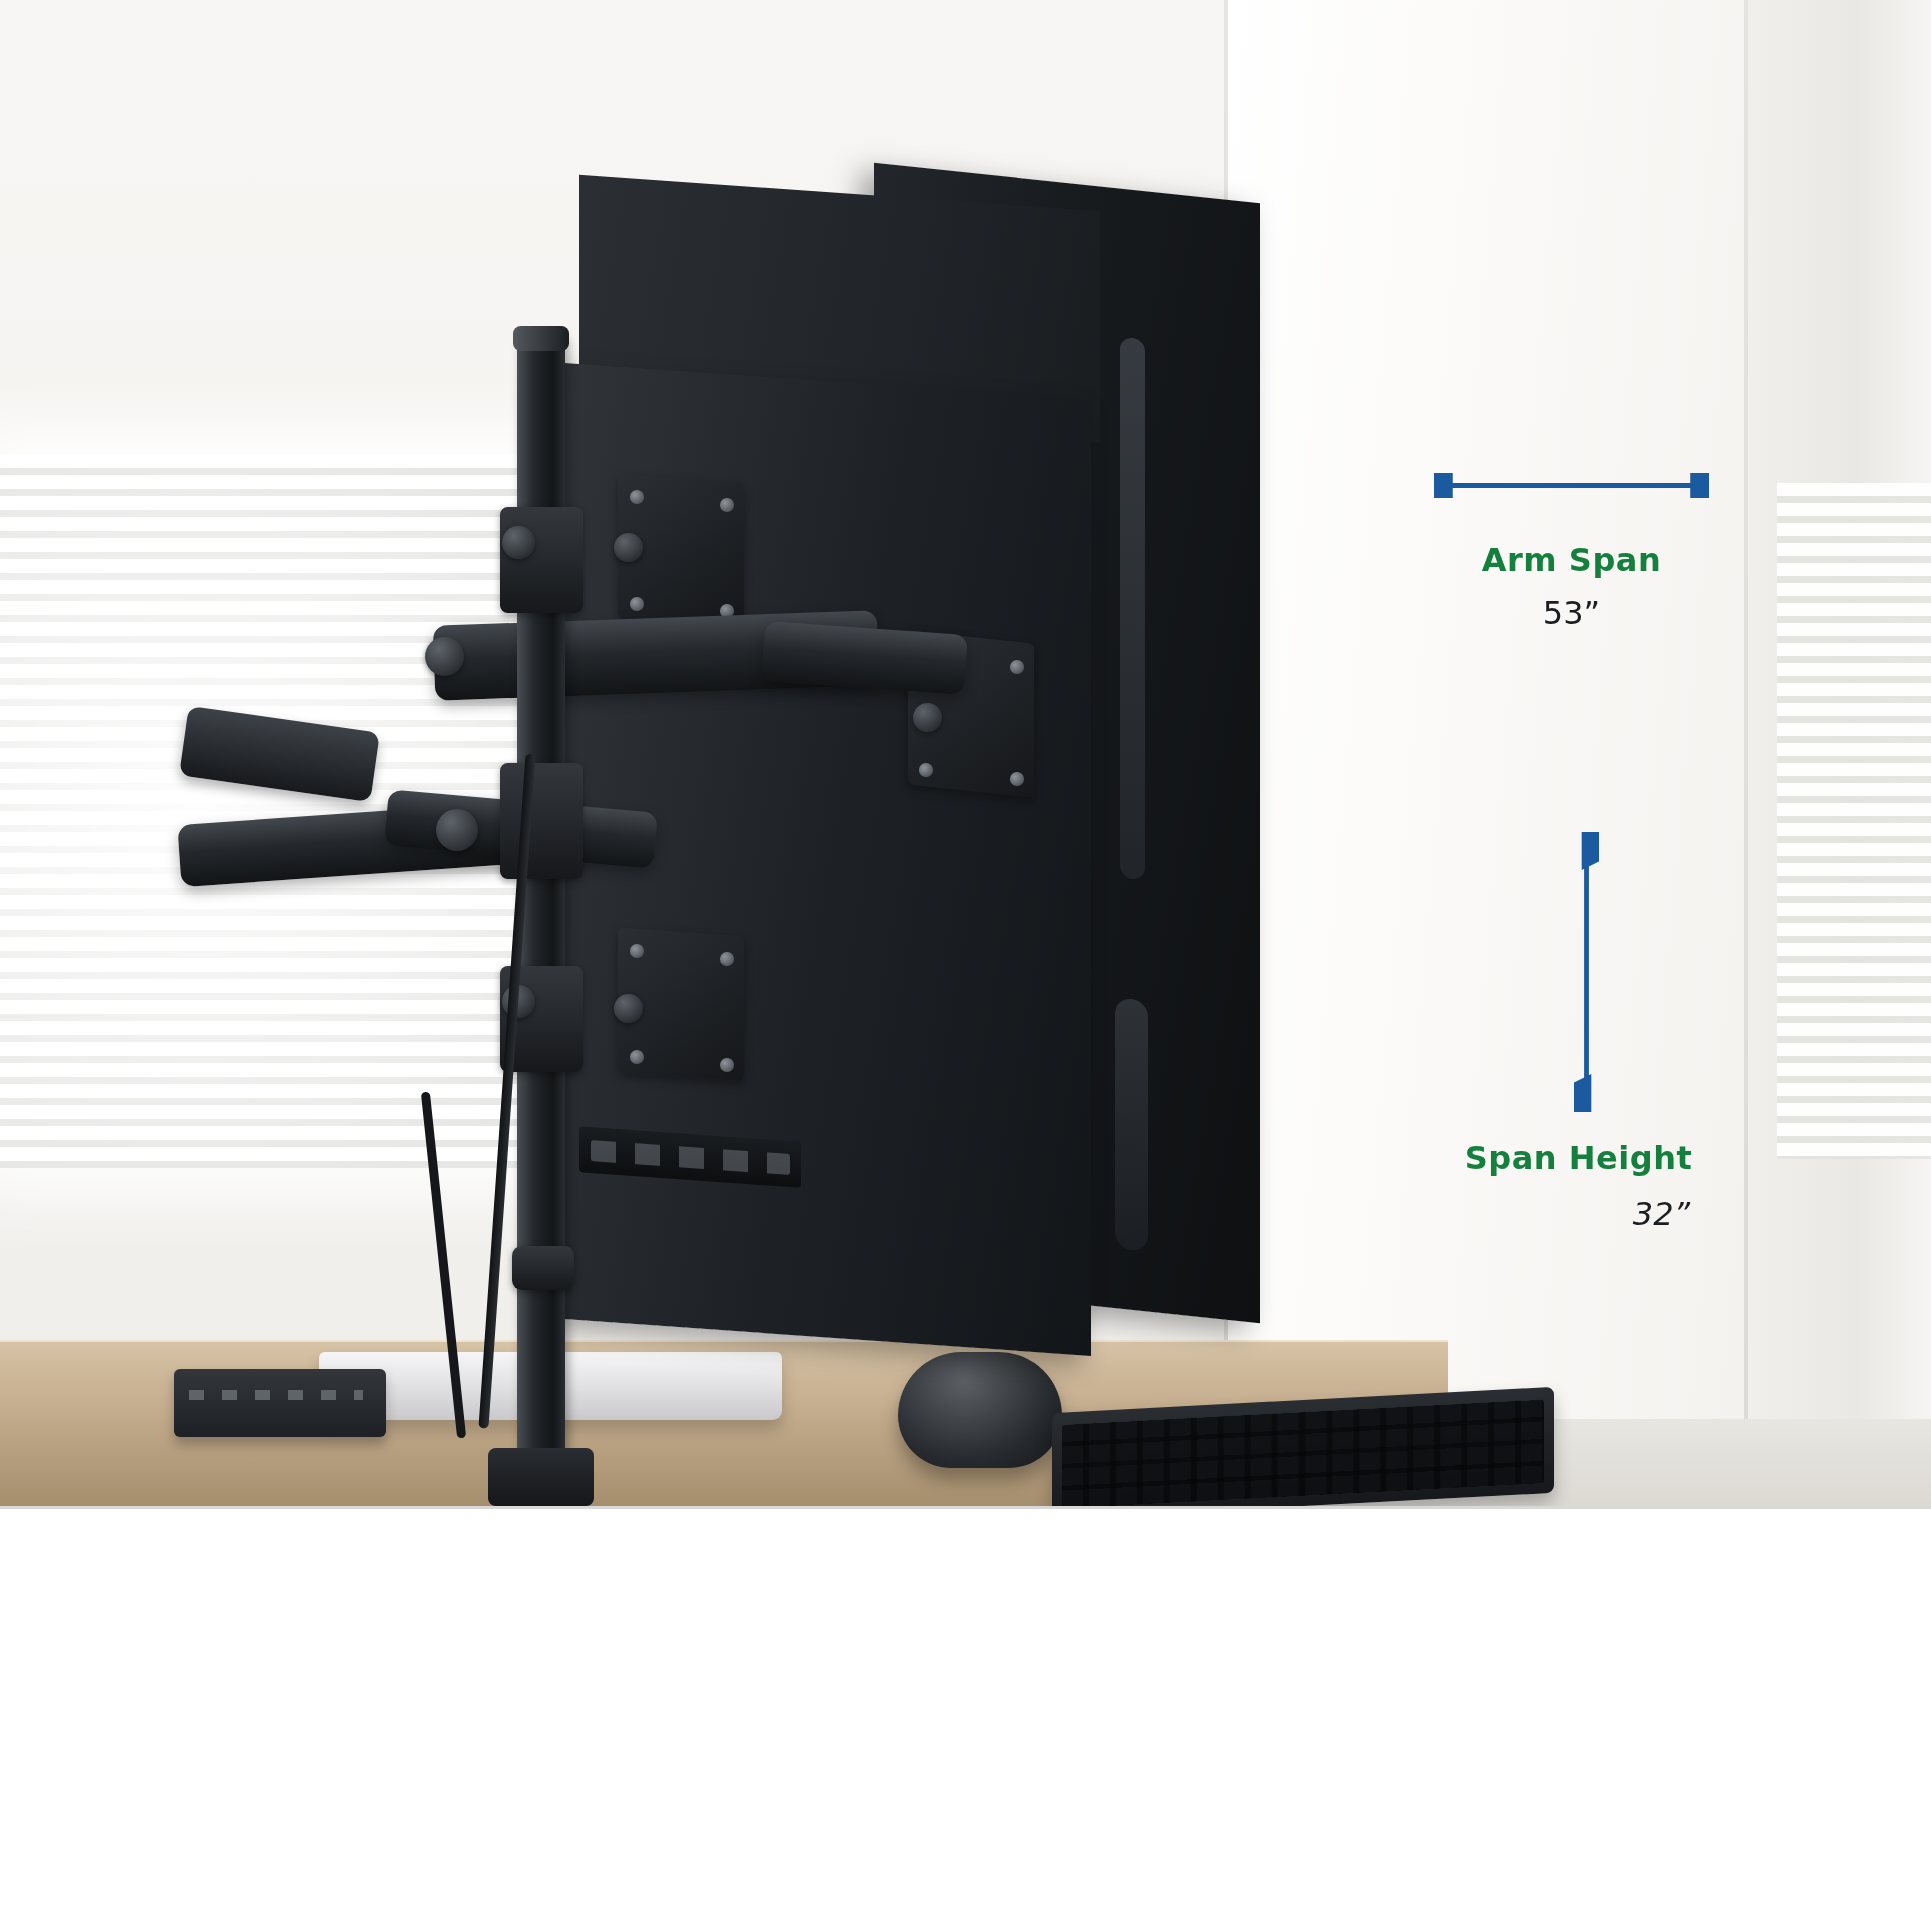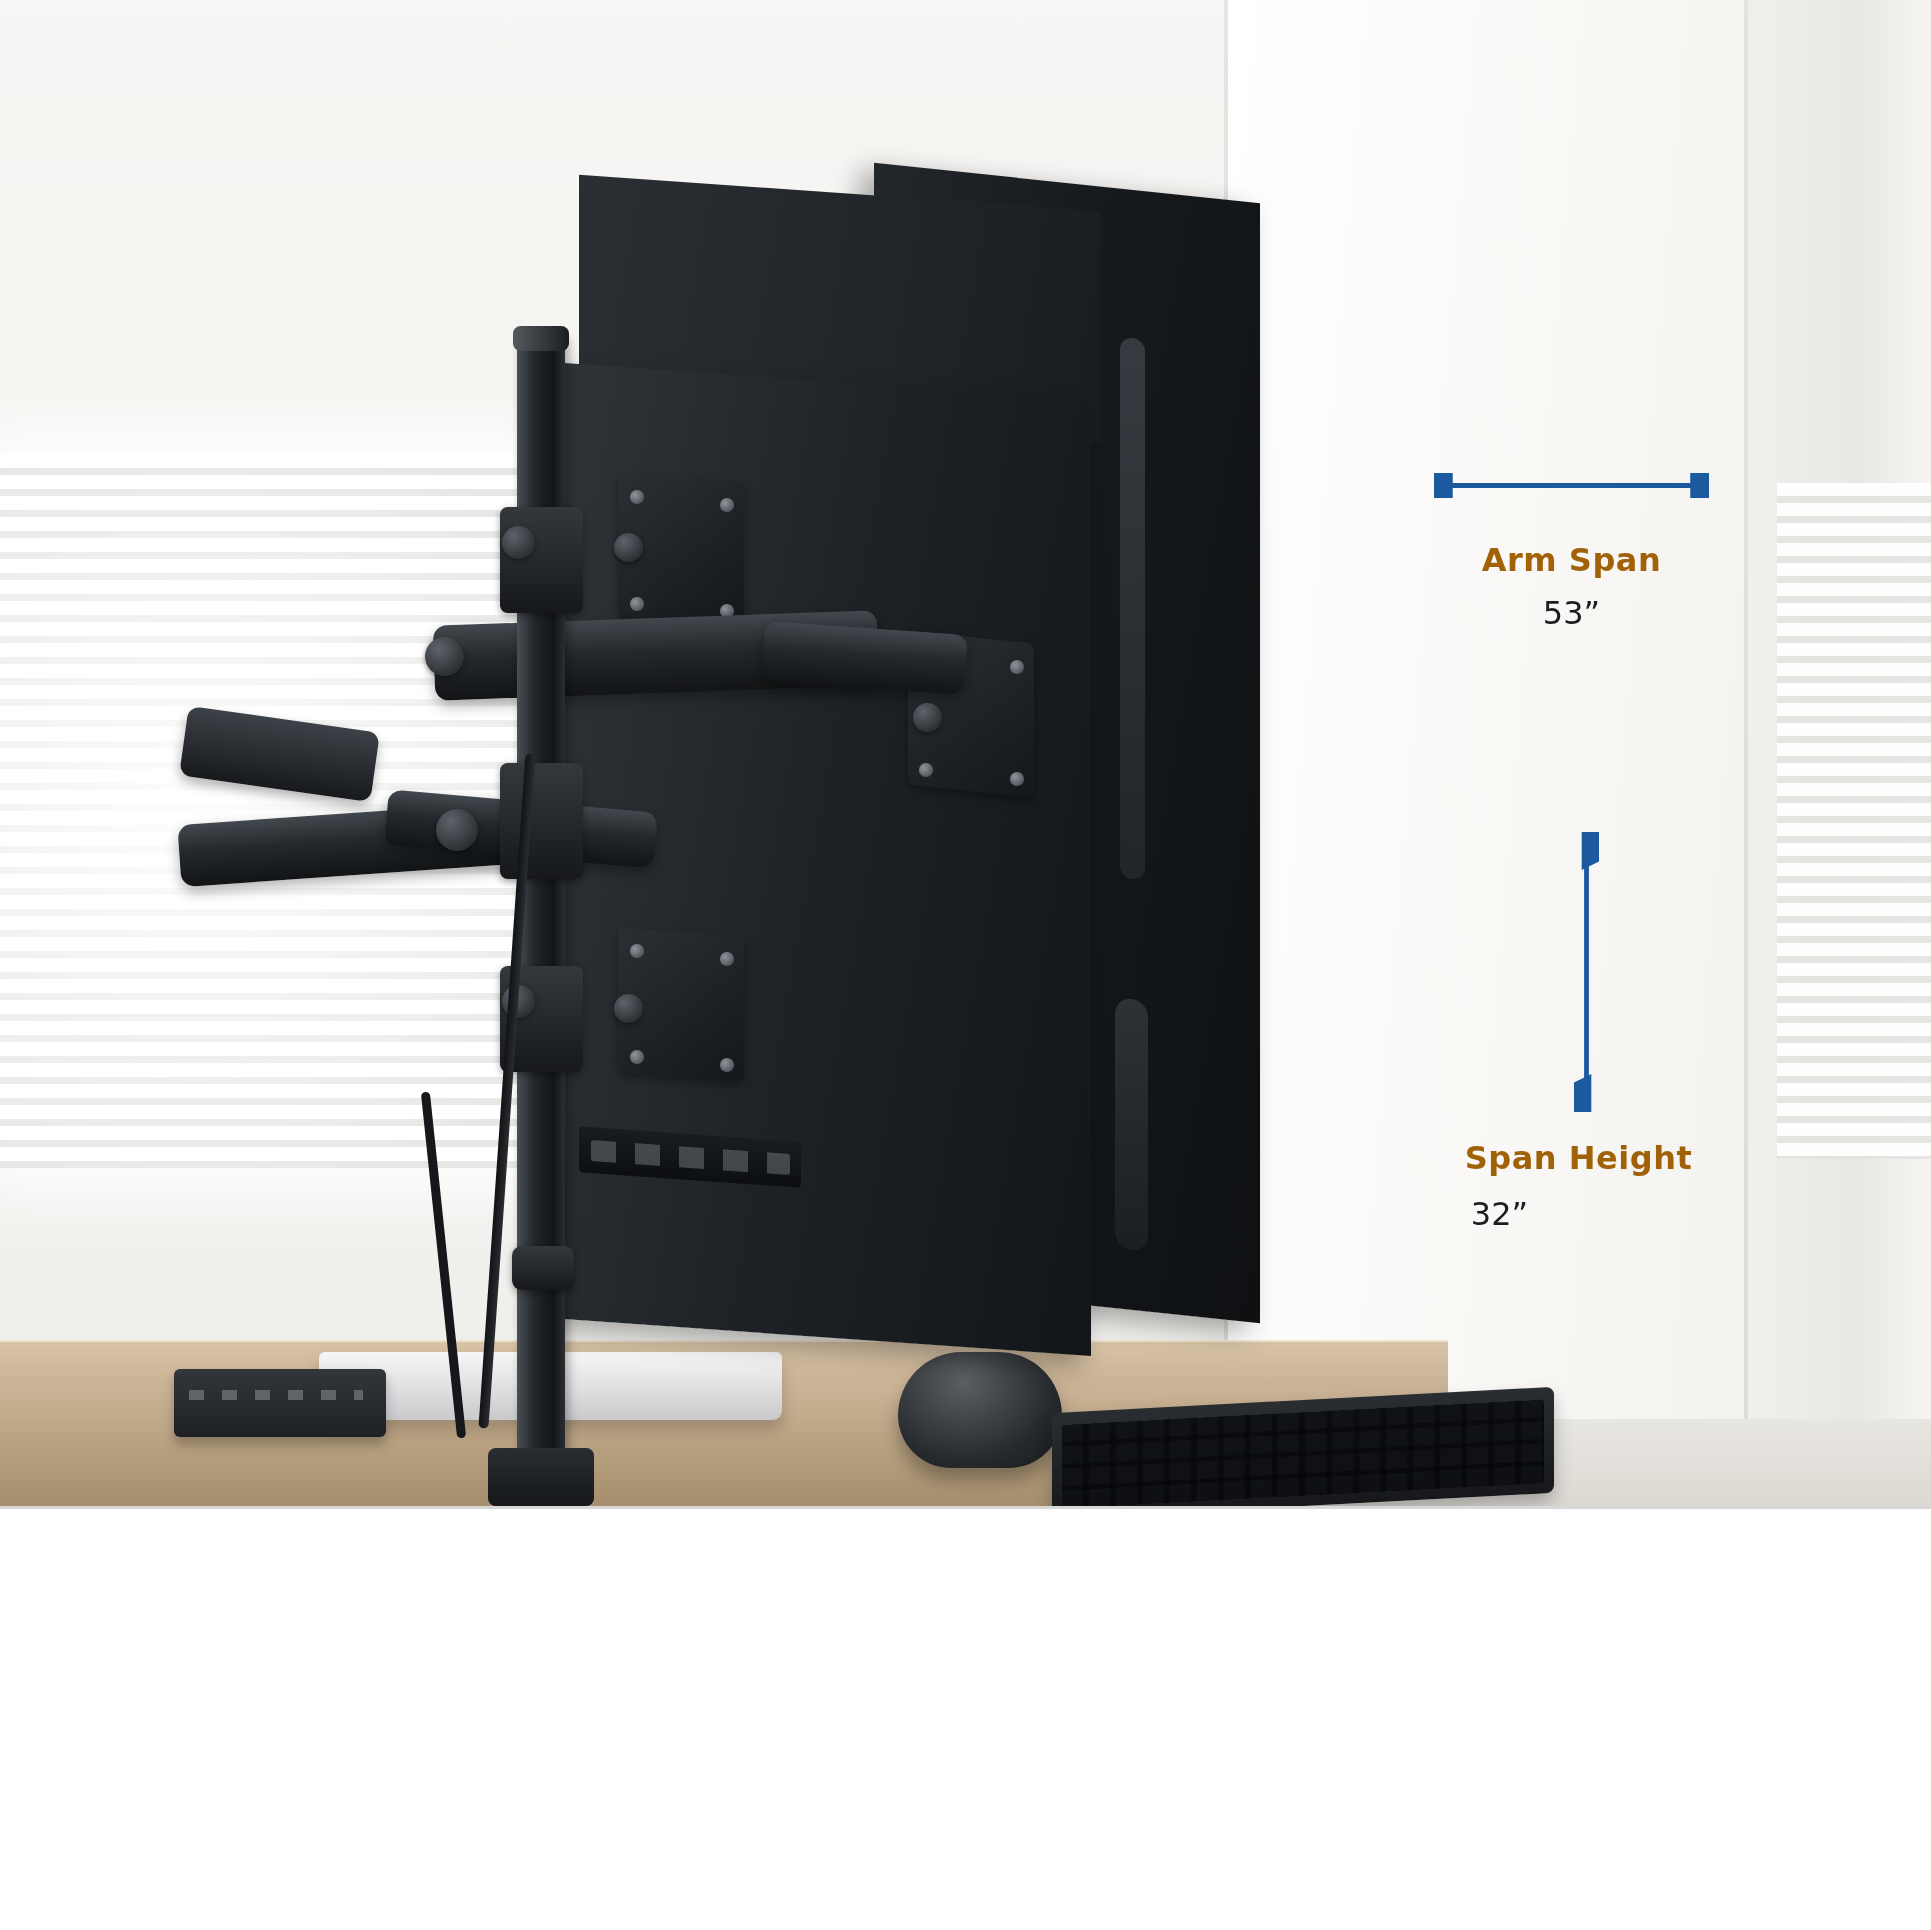--- a/index.html
+++ b/index.html
@@ -249,21 +249,21 @@
     font-size:45px;color:#1d5a9c;letter-spacing:0.5px;
     font-family:"DejaVS", "DejaVu Sans", sans-serif;
   }
 
   
   .measure-h{
     position:absolute;left:1434px;top:473px;width:275px;height:25px;
   }
   .measure-h svg,.measure-v svg{display:block;}
   .measure-label{
-    position:absolute;text-align:center;color:#a16207;
+    position:absolute;text-align:center;color:#15803d;
   }
   .ml-title{font-size:32px;font-weight:bold;letter-spacing:0.5px;}
   .ml-value{font-size:32px;font-weight:normal;color:#1b1e21;}
   .measure-v{
     position:absolute;left:1574px;top:832px;width:25px;height:280px;
   }
 
   
   .divider-top{
     position:absolute;left:0;top:1506px;width:1931px;height:2.9px;background:#d8d8d8;
@@ -376,21 +376,21 @@
           <path d="M1,11 L6,1 L11,11 z" fill="#1b5a9e"></path>
         </marker>
         <marker id="avD" markerWidth="12" markerHeight="12" refX="6" refY="2" orient="auto">
           <path d="M1,1 L6,11 L11,1 z" fill="#1b5a9e"></path>
         </marker>
       </defs>
       <line x1="13" y1="14" x2="13" y2="276" stroke="#1b5a9e" stroke-width="5" marker-start="url(#avU)" marker-end="url(#avD)"></line>
     </svg>
   </div>
   <div class="measure-label ml-title" style="left:1419px;top:1139px;width:319px;">Span Height</div>
-  <div class="measure-label ml-value" style="left:1340px;top:1195px;width:319px;">32”</div>
+  <div class="measure-label ml-value" style="left:1502px;top:1195px;width:319px;font-style:italic;">32”</div>
 </div>
 
 <div class="divider-top"></div>
 
 <div class="bottom">
 
   
 
   
   

